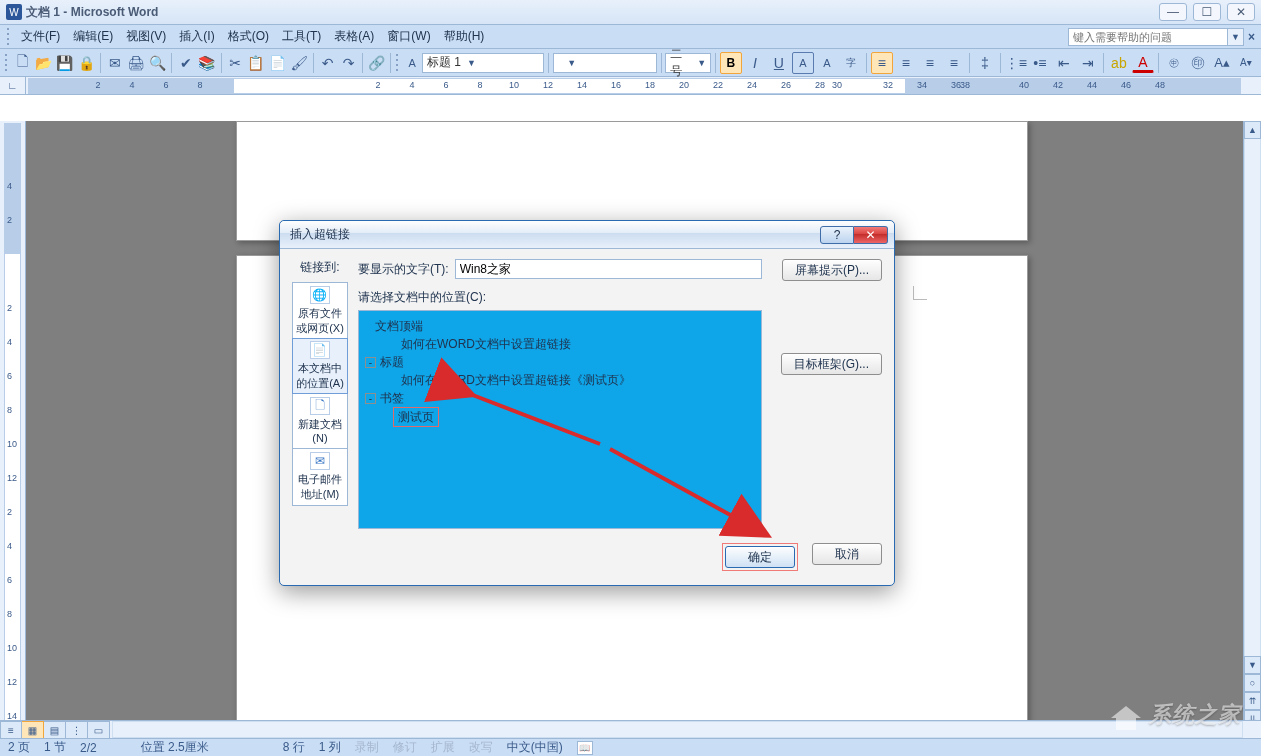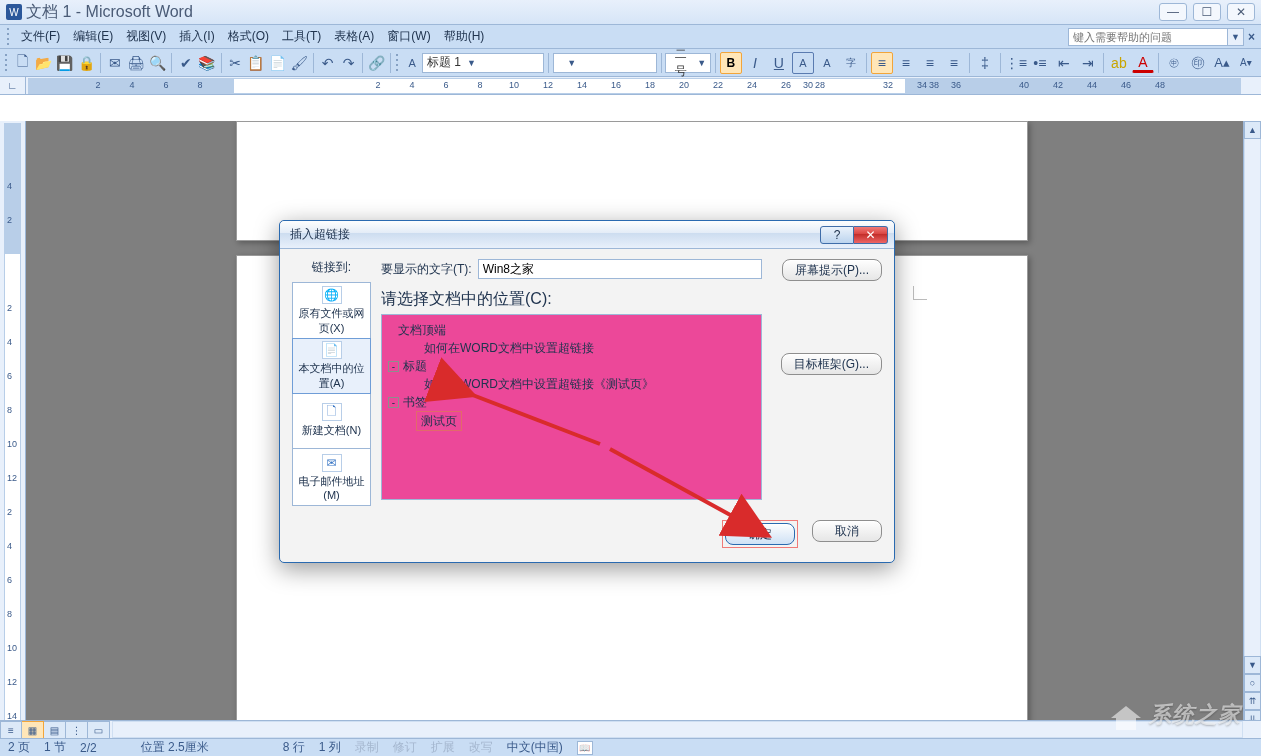--- a/index.html
+++ b/index.html
@@ -1,21 +1,21 @@
 <!DOCTYPE html>
 <html><head>
 <meta charset="utf-8">
 <style>
 * { margin: 0; padding: 0; box-sizing: border-box; font-family: "Microsoft YaHei", Tahoma, Arial, sans-serif; }
 body { background: #fff; width: 1261px; height: 756px; overflow: hidden; position: relative; font-size: 12px; }
 
 
 .titlebar { height: 25px; background: linear-gradient(#e8f0fb,#d6e5f7); display: flex; align-items: center; padding: 0 6px; border-bottom: 1px solid #9db7d7; }
 .titlebar .word-icon { width: 16px; height: 16px; background: #2b579a; color:#fff; font-size:10px; display:flex; align-items:center; justify-content:center; border-radius:2px; margin-right:4px; }
-.titlebar .title-text { color:#4a5b76; font-size:16px; }
+.titlebar .title-text { color:#4a5b76; font-size:12px;font-weight:bold; }
 .titlebar .win-controls { margin-left:auto; display:flex; gap:6px; }
 .titlebar .win-btn { width:28px; height:18px; border:1px solid #9db7d7; border-radius:3px; background:#f3f7fd; display:flex; align-items:center; justify-content:center; color:#4a5b76; font-size:12px; }
 
 
 .menubar { height: 24px; background:#c9ddf4; border-bottom:1px solid #9db7d7; display:flex; align-items:center; padding:0 6px; gap:1px; }
 .menubar .menu-item { padding:8px 6px; color:#20344f; font-size:12px; cursor:default; }
 .menubar .help-box { margin-left:auto; display:flex; align-items:center;justify-content:center; }
 .menubar .help-input { width:160px; height:18px; border:1px solid #9db7d7; background:#fff; font-size:11px; padding:0 4px; color:#9aa6b6;}
 .menubar .help-drop{ width:16px; height:18px; border:1px solid #9db7d7; border-left:none; background:#e8f0fb; display:flex;align-items:center;justify-content:center;color:#3a5a8a;font-size:9px;}
 .menubar .help-x { margin-left:4px; color:#3a5a8a; font-weight:bold; }
@@ -69,34 +69,34 @@
 
 
 .dialog{position:absolute;left:279px;top:220px;width:616px;background:#f3f3f3;border:1px solid #2a6ab0;border-radius:5px;box-shadow:0 6px 24px rgba(0,0,0,.4);}
 .dlg-title{height:28px;background:linear-gradient(#fdfefe,#e3ecf7 45%,#cdddf0 46%,#e8f0fb);border-bottom:1px solid #9db7d7;border-radius:5px 5px 0 0;display:flex;align-items:center;padding:0 6px;gap:14px;}
 .dlg-title .txt{color:#20344f;font-size:12px;margin-left:4px;}
 .dlg-title .dlg-ctl{margin-left:auto;display:flex;gap:0;}
 .dlg-title .dbtn{width:34px;height:18px;border:1px solid #3f6da9;display:flex;align-items:center;justify-content:center;font-size:12px;}
 .dlg-title .dbtn.help{background:linear-gradient(#eaf2fb,#bcd4ee);border-radius:3px 0 0 3px;color:#20344f;}
 .dlg-title .dbtn.close{background:linear-gradient(#f07a78,#d9423f 45%,#c32e2b 46%,#e66);color:#fff;border-left:none;border-radius:0 3px 3px 0;}
 .dlg-body{padding:10px 12px 14px 12px;display:flex;gap:10px;position:relative;}
-.link-to-col{width:79px;}
+.link-to-col{width:56px;}
 .link-to-label{font-size:12px;color:#20344f;margin-bottom:6px;text-align:center;}
 .link-tabs{border:1px solid #9db7d7;background:#fff;}
 .link-tab{height:56px;border-bottom:1px solid #9db7d7;display:flex;flex-direction:column;align-items:center;justify-content:center;gap:2px;font-size:11px;color:#20344f;text-align:center;padding:2px;}
 .link-tab:last-child{border-bottom:none;}
 .link-tab.active{background:#e8f0fb;border:1px solid #6f9dd7;margin:-1px;position:relative;z-index:1;}
 .link-tab .ticon{width:20px;height:18px;border:1px solid #b8cee8;background:#fff;display:flex;align-items:center;justify-content:center;font-size:12px;color:#3a77c5;}
 .dlg-main{flex:1;display:flex;flex-direction:column;}
 .disp-row{display:flex;align-items:center;gap:6px;}
 .disp-row label{font-size:12px;color:#20344f;}
 .disp-row input{flex:1;height:20px;border:1px solid #9db7d7;padding:0 4px;font-size:12px;}
-.btn-win{height:22px;padding:0 12px;border:1px solid #8e8e8e;border-radius:8px;background:linear-gradient(#fefefe,#e6e6e6);font-size:12px;color:#20344f;display:inline-flex;align-items:center;justify-content:center;box-shadow:0 1px 0 #fff inset;}
-.loc-label{font-size:16px;color:#20344f;margin:10px 0 4px 0;}
-.tree-box{border:1px solid #9db7d7;background:#ec4899;height:186px;padding:6px;font-size:12px;color:#20344f;overflow:auto;}
+.btn-win{height:22px;padding:0 12px;border:1px solid #8e8e8e;border-radius:3px;background:linear-gradient(#fefefe,#e6e6e6);font-size:12px;color:#20344f;display:inline-flex;align-items:center;justify-content:center;box-shadow:0 1px 0 #fff inset;}
+.loc-label{font-size:12px;color:#20344f;margin:10px 0 4px 0;}
+.tree-box{border:1px solid #9db7d7;background:#0ea5e9;height:219px;padding:6px;font-size:12px;color:#20344f;overflow:auto;}
 .tree-box .node{white-space:nowrap;line-height:18px;}
 .tree-box .toggle{display:inline-block;width:11px;height:11px;border:1px solid #8e8e8e;text-align:center;line-height:9px;font-size:10px;margin-right:4px;color:#20344f;}
 .tree-box .child1{padding-left:18px;}
 .tree-box .child2{padding-left:36px;}
 .tree-box .bookmark-sel{display:inline-block;border:1px solid #e26a6a;padding:0 4px;}
 .right-btns{width:110px;display:flex;flex-direction:column;align-items:flex-end;}
 .right-btns .spacer2{height:72px;}
 .dlg-footer{display:flex;justify-content:flex-end;gap:14px;padding:0 12px 14px 0;}
 .btn-ok-wrap{border:1px solid #f07a78;padding:2px;display:inline-flex;}
 .btn-ok{border:1px solid #2a6ab0 !important;background:linear-gradient(#fdfefe,#cfe1f5)!important;padding:0 22px;}
@@ -187,21 +187,21 @@
   <div class="style-combo" style="width:142px;">
     <span>标题 1</span>
     <span class="drop">▼</span>
   </div>
   <div class="tb-sep"></div>
   <div class="style-combo" style="width:120px;">
     <span>&nbsp;</span>
     <span class="drop">▼</span>
   </div>
   <div class="tb-sep"></div>
-  <div class="style-combo" style="width:52px;text-align:center;">
+  <div class="style-combo" style="width:52px;">
     <span>二号</span>
     <span class="drop">▼</span>
   </div>
   <div class="tb-sep"></div>
   <div class="format-group">
     <div class="bold">B</div>
     <div class="tb-btn" style="font-style:italic;">I</div>
     <div class="tb-btn" style="text-decoration:underline;">U</div>
     <div class="tb-btn" style="border:1px solid #5a7bb0;font-size:11px;">A</div>
     <div class="tb-btn" style="font-size:11px;">A</div>
@@ -245,25 +245,25 @@
       <span class="tick-label" style="left: 485px;">10</span>
       <span class="tick-label" style="left: 519px;">12</span>
       <span class="tick-label" style="left: 553px;">14</span>
       <span class="tick-label" style="left: 587px;">16</span>
       <span class="tick-label" style="left: 621px;">18</span>
       <span class="tick-label" style="left: 655px;">20</span>
       <span class="tick-label" style="left: 689px;">22</span>
       <span class="tick-label" style="left: 723px;">24</span>
       <span class="tick-label" style="left: 757px;">26</span>
       <span class="tick-label" style="left: 791px;">28</span>
-      <span class="tick-label" style="left: 779px;">30</span>
+      <span class="tick-label" style="left: 808px;">30</span>
       <span class="tick-label" style="left: 859px;">32</span>
       <span class="tick-label" style="left: 893px;">34</span>
       <span class="tick-label" style="left: 927px;">36</span>
-      <span class="tick-label" style="left: 905px;">38</span>
+      <span class="tick-label" style="left: 936px;">38</span>
       <span class="tick-label" style="left: 995px;">40</span>
       <span class="tick-label" style="left: 1029px;">42</span>
       <span class="tick-label" style="left: 1063px;">44</span>
       <span class="tick-label" style="left: 1097px;">46</span>
       <span class="tick-label" style="left: 1131px;">48</span>
     </div>
 </div>
 
 <div class="workarea">
   <div class="ruler-v">

